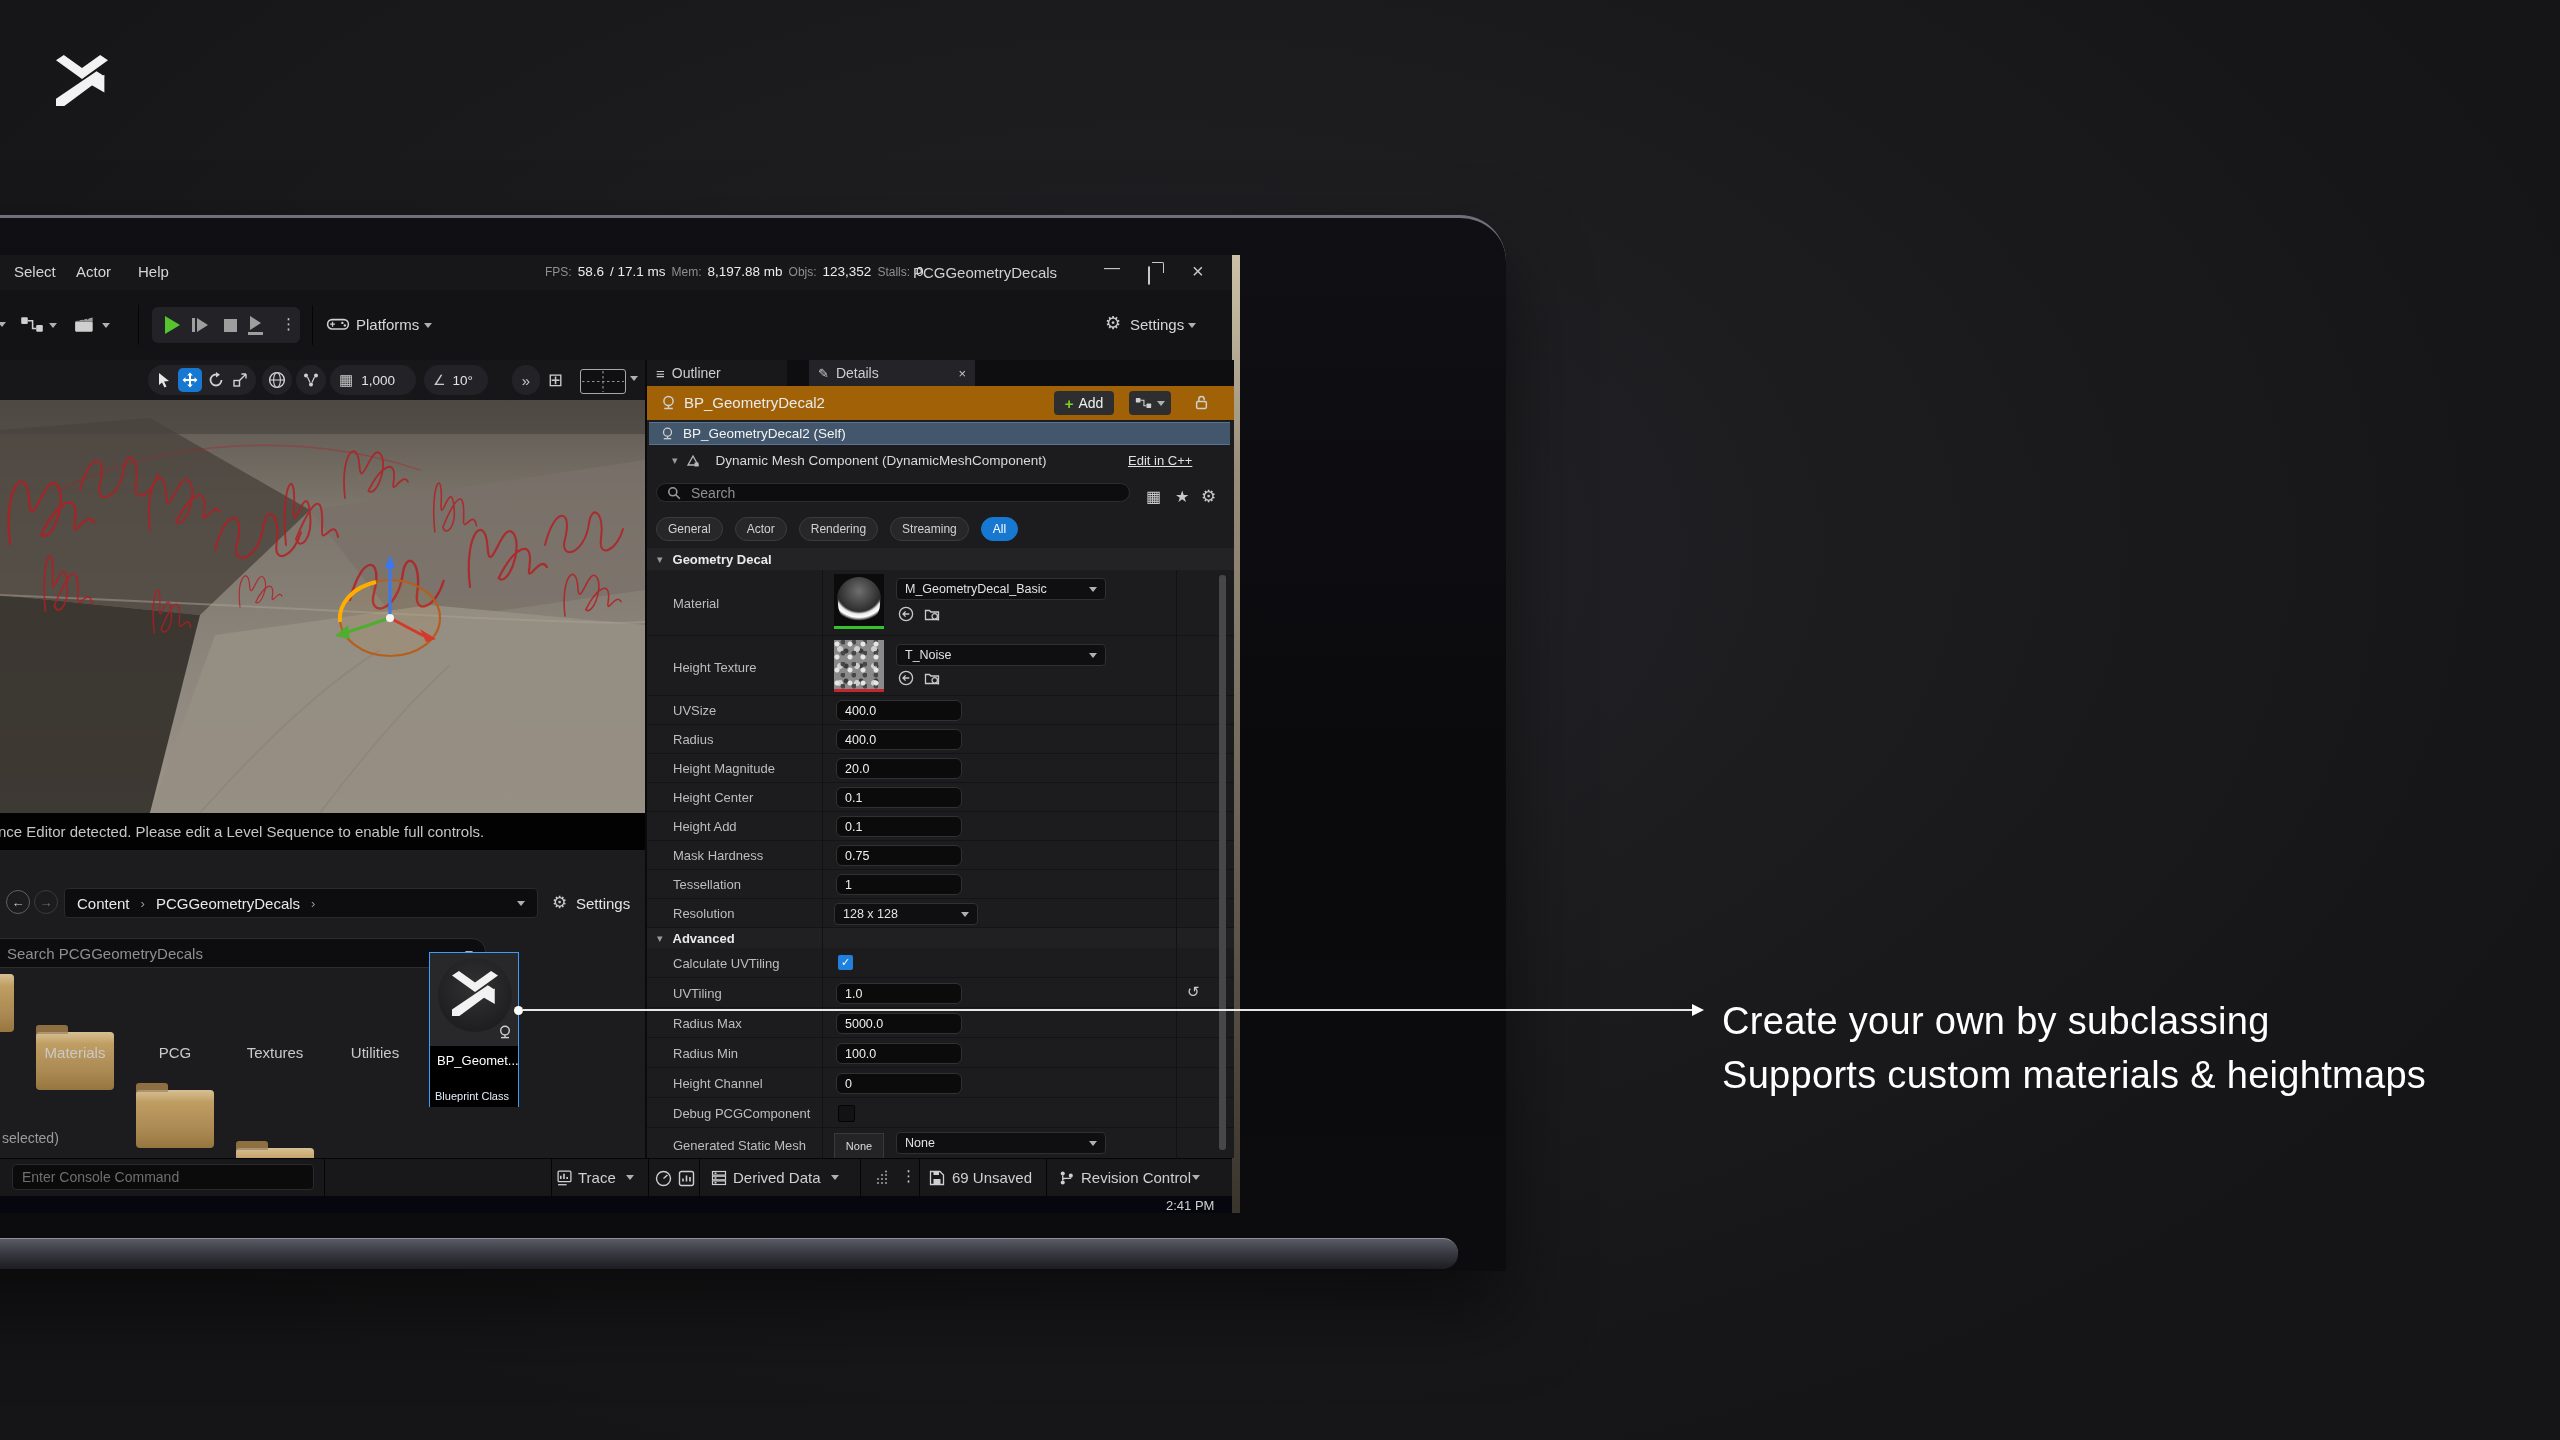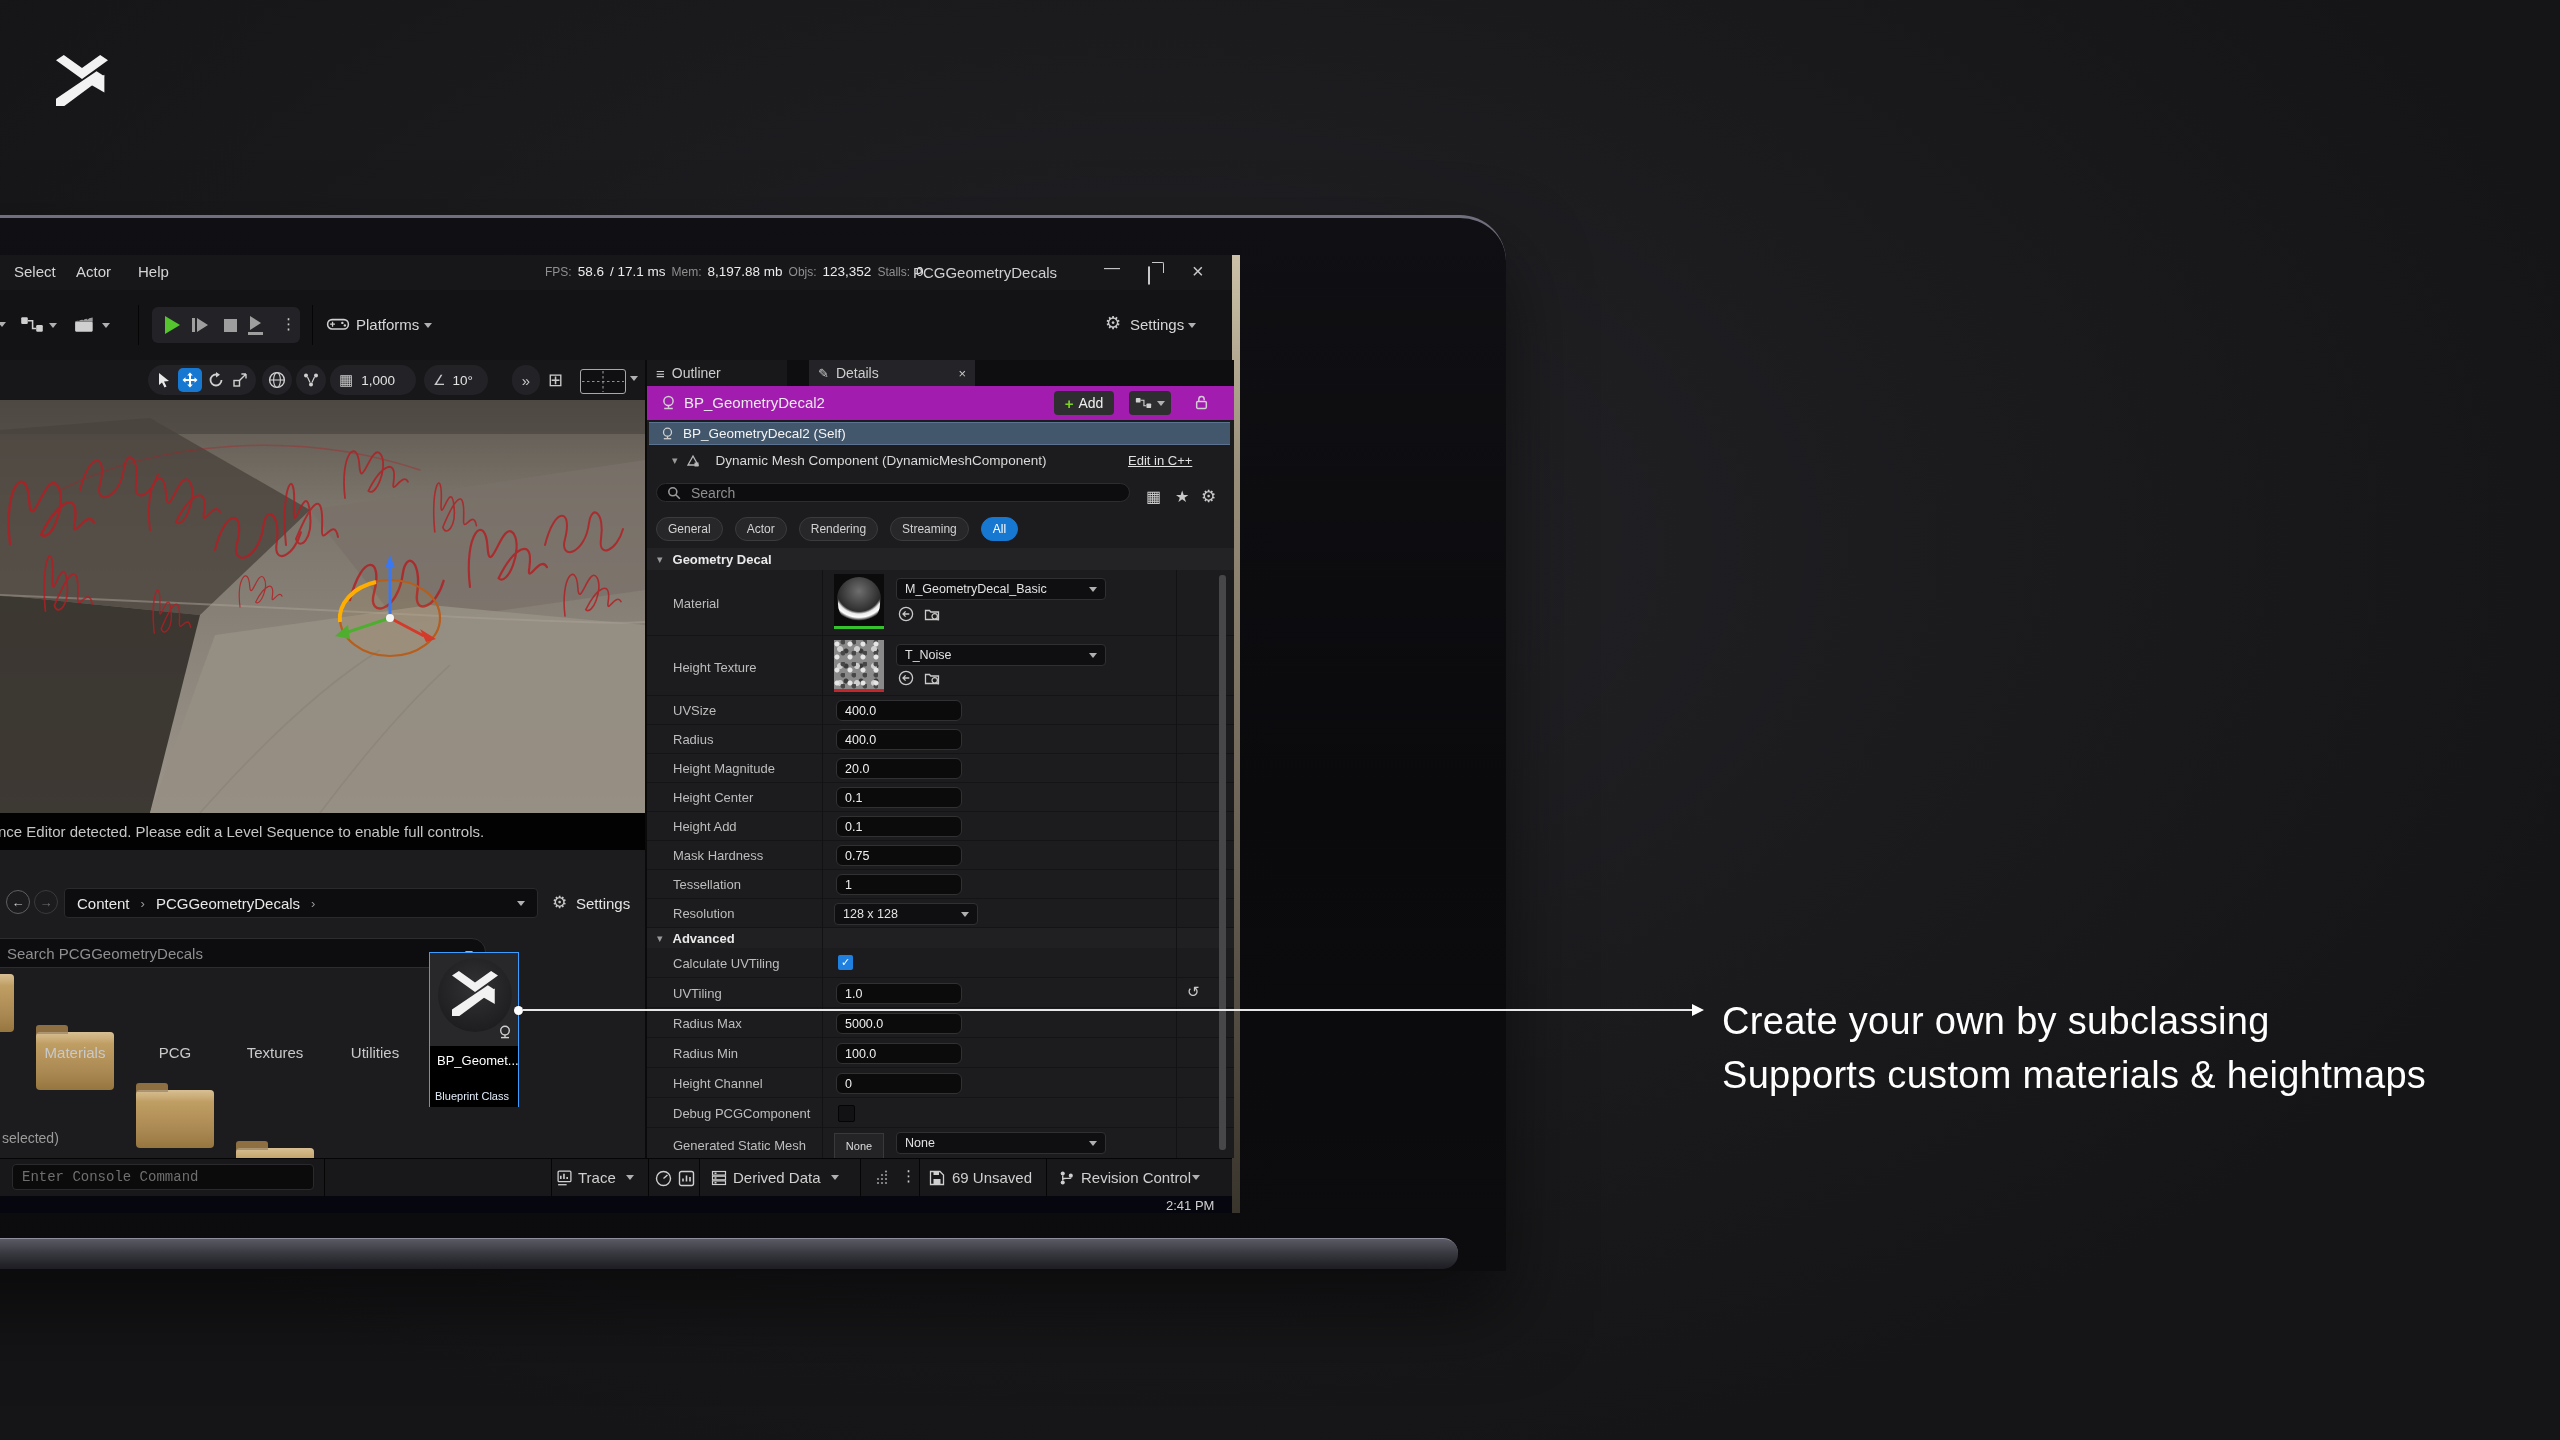--- a/index.html
+++ b/index.html
@@ -46,21 +46,21 @@
   .vval{font-size:13.5px;color:#e2e2e2;}
   .move-btn{width:24px;height:24px;background:#1778d2;border-radius:5px;display:flex;align-items:center;justify-content:center;}
   .layout-box{border:1.5px solid #a8a8a8;border-radius:3px;}
   .notice{left:0;top:813px;width:645px;height:37px;background:#020202;display:flex;align-items:center;}
   .notice span{font-size:15px;color:#c5c5c5;white-space:nowrap;}
   
   .details{left:645px;top:360px;width:587px;height:798px;background:#1c1c1e;border-left:2px solid #0a0a0b;overflow:hidden;}
   .tabbar{left:0;top:0;width:587px;height:26px;background:#0e0e10;}
   .tab{height:26px;display:flex;align-items:center;gap:7px;padding:0 9px;box-sizing:border-box;}
   .tab-label{font-size:14px;color:#cdcdcd;}
-  .dheader{left:0;top:26px;width:587px;height:34px;background:#a21caf;}
+  .dheader{left:0;top:26px;width:587px;height:34px;background:#a16207;}
   .btn-dark{background:#2e2e31;border-radius:4px;display:flex;align-items:center;justify-content:center;gap:5px;}
   .self-row{left:2px;top:62px;width:581px;height:21px;background:#42566c;border-top:1px solid #5b7390;border-bottom:1px solid #5b7390;display:flex;align-items:center;}
   .comp-row{left:0;top:88px;width:587px;height:25px;display:flex;align-items:center;}
   .search-pill{background:#0d0d0f;border:1px solid #2d2d2f;border-radius:14px;display:flex;align-items:center;}
   .search-input{background:transparent;border:0;outline:0;color:#e5e5e5;font-size:14px;font-family:"Liberation Sans",sans-serif;width:360px;}
   .search-input::placeholder{color:#8f8f8f;}
   .fpill{background:#27272a;border:1px solid #3b3b3e;border-radius:12px;color:#d2d2d2;font-size:12px;padding:4px 11px;display:inline-block;}
   .fpill.active{background:#1778d2;border-color:#1778d2;color:#fff;}
   .sec-h{background:#232326;display:flex;align-items:center;gap:10px;}
   .sec-h b{font-size:13px;color:#eaeaea;}
@@ -105,21 +105,21 @@
   .bp-thumb{position:relative;width:100%;height:93px;background:#28282a;}
   .bp-circle{position:absolute;left:8px;top:5px;width:74px;height:74px;border-radius:50%;
     background:radial-gradient(circle at 50% 40%,#323234,#1e1e20 75%);}
   .bp-label{width:100%;height:61px;background:#000000;position:relative;}
   .bp-name{position:absolute;left:7px;top:7px;font-size:13px;color:#fff;}
   .bp-type{position:absolute;left:5px;bottom:5px;font-size:11px;color:#e3eefb;}
   
   .sb{left:0;top:1158px;width:1232px;height:38px;background:#18181b;border-top:1px solid #050505;}
   .sb-label{font-size:15px;color:#cfcfcf;white-space:nowrap;}
   .console{position:absolute;left:12px;top:5px;width:302px;height:26px;background:#0b0b0b;border:1px solid #2a2a2c;border-radius:4px;
-    box-sizing:border-box;color:#c9c9c9;font-family:Liberation Mono, monospace;font-size:14px;padding:0 9px;outline:0;}
+    box-sizing:border-box;color:#c9c9c9;font-family:Liberation Sans, sans-serif;font-size:14px;padding:0 9px;outline:0;}
   .console::placeholder{color:#6f6f6f;}
   .desk{left:0;top:1196px;width:1232px;height:17px;background:#06060e;overflow:hidden;}
   
   .callout-dot{left:514px;top:1006px;width:9px;height:9px;border-radius:50%;background:#fff;}
   .callout-line{left:523px;top:1009px;width:1169px;height:2px;background:#f2f2f2;opacity:.95;}
   .callout-arrow{left:1692px;top:1004px;width:0;height:0;border-left:12px solid #fff;border-top:6px solid transparent;border-bottom:6px solid transparent;}
   .mktg{left:1722px;top:994px;color:#fff;font-size:38px;line-height:54px;font-weight:500;letter-spacing:.3px;white-space:nowrap;}
 </style>
 </head>
 <body>

